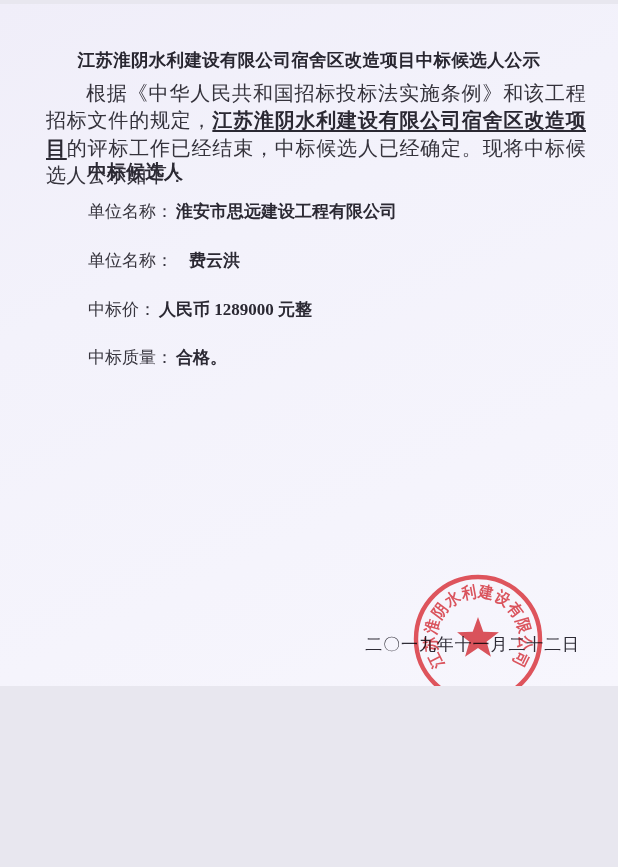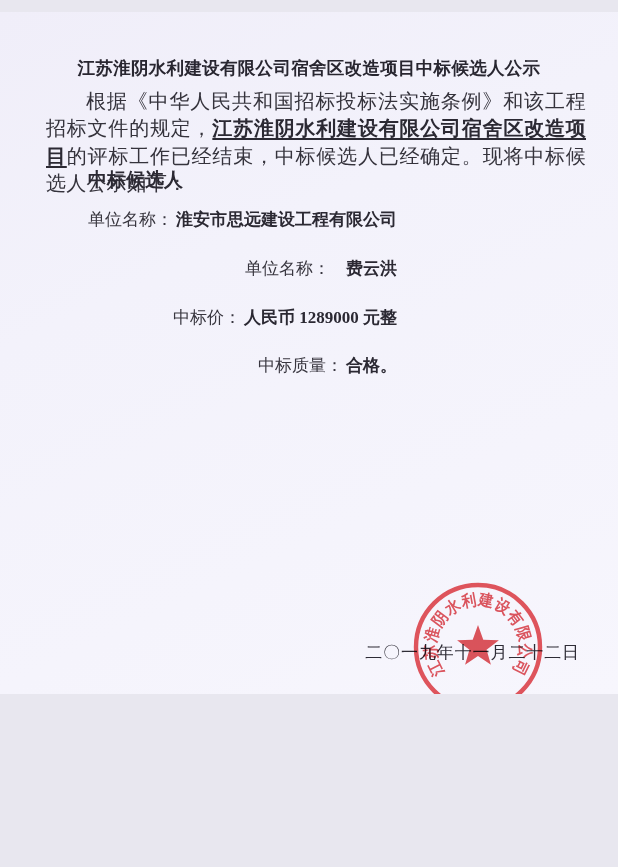--- a/index.html
+++ b/index.html
@@ -4,21 +4,21 @@
 <style>
   html, body {
     margin: 0;
     padding: 0;
     background: #e8e7ef;
   }
   .page {
     position: relative;
     width: 618px;
     height: 682px;
-    margin: 12px auto;
+    margin: 4px auto;
     background: linear-gradient(155deg, #f0eef9 0%, #f3f2fb 35%, #f5f4fc 70%, #f7f6fd 100%);
     font-family: "Liberation Serif", "DejaVu Serif", serif;
     color: #35333c;
     overflow: hidden;
   }
   .title {
     position: absolute;
     top: 44px;
     left: 0;
     right: 0;
@@ -58,21 +58,20 @@
   .fields {
     position: absolute;
     top: 196px;
     left: 88px;
   }
   .field-row {
     height: 20px;
     margin-bottom: 28.8px;
     font-size: 17px;
     white-space: nowrap;
-    text-align: right;
   }
   .f-label { font-weight: 400; color: #38363f; }
   .f-value { font-weight: 700; margin-left: 3px; color: #2b2933; }
   .f-value.wide-gap { margin-left: 16px; }
   .closing {
     position: absolute;
     top: 434px;
     left: 46px;
     width: 540px;
     margin: 0;

